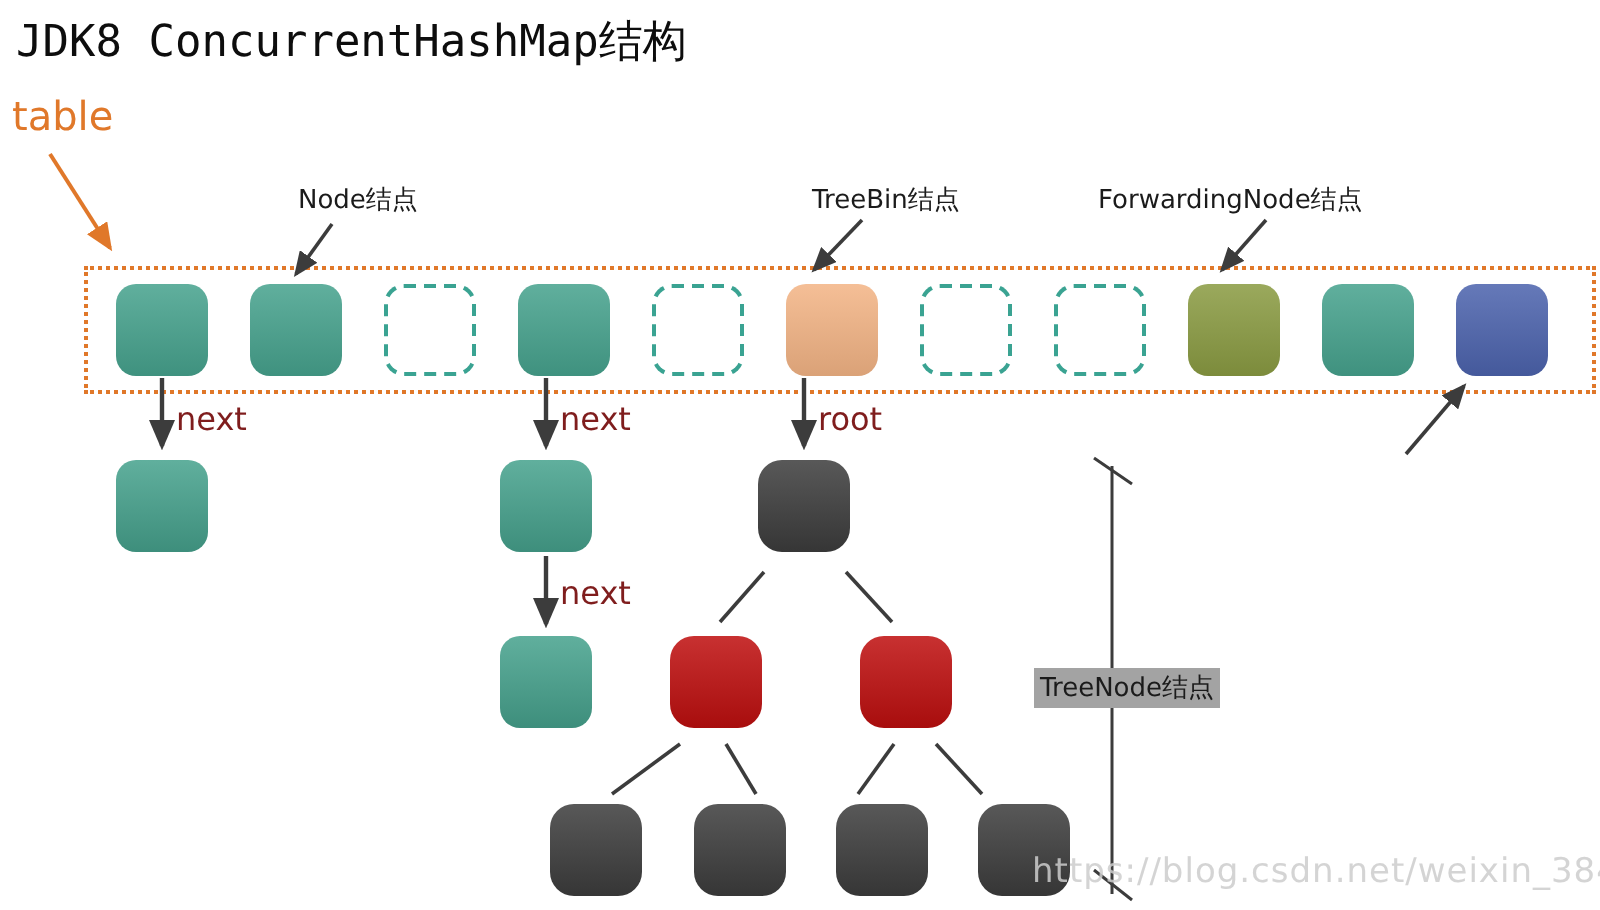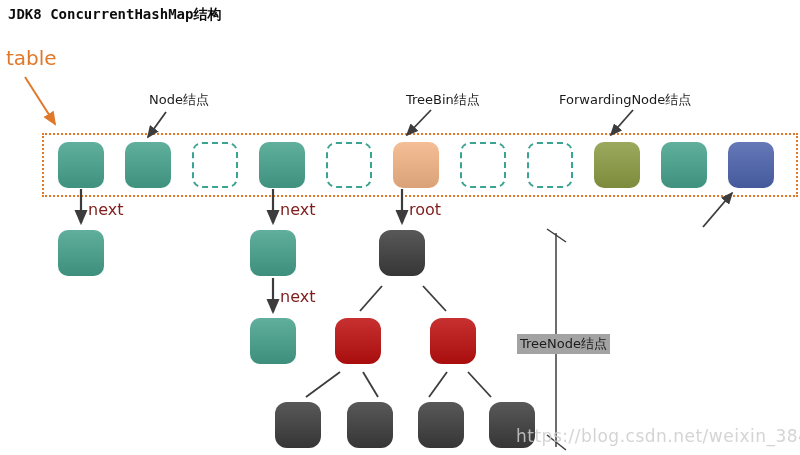--- a/index.html
+++ b/index.html
@@ -9,22 +9,22 @@
     height: 455px;
     background: #ffffff;
     overflow: hidden;
     font-family: "DejaVu Sans", sans-serif;
   }
 
   .title {
     position: absolute;
     left: 8px; top: 6px;
     font-family: "DejaVu Sans Mono", "DejaVu Sans", monospace;
-    font-weight: bold;
-    font-size: 14px;
+    font-weight: normal;
+    font-size: 22px;
     color: #0d0d0d;
     white-space: nowrap;
   }
 
   .table-label {
     position: absolute;
     left: 6px; top: 46px;
     font-size: 20px;
     color: var(--table-accent, #e0782a);
     text-align: right;
@@ -170,21 +170,21 @@
     <line x1="447" y1="372" x2="429" y2="397" stroke="#3c3c3c" stroke-width="1.8"></line>
     <line x1="468" y1="372" x2="491" y2="397" stroke="#3c3c3c" stroke-width="1.8"></line>
 
     <line x1="556" y1="233" x2="556" y2="447" stroke="#3c3c3c" stroke-width="1.5"></line>
     <line x1="547" y1="229" x2="566" y2="242" stroke="#3c3c3c" stroke-width="1.5"></line>
     <line x1="547" y1="435" x2="566" y2="450" stroke="#3c3c3c" stroke-width="1.5"></line>
   </svg>
 
   <div class="ann" style="left:149px; top:91px;">Node结点</div>
   <div class="ann" style="left:406px; top:91px;">TreeBin结点</div>
-  <div class="ann" style="left:549px; top:91px;margin-left:10px;">ForwardingNode结点</div>
+  <div class="ann" style="left:549px; top:91px;">ForwardingNode结点</div>
   <div class="treenode-label">TreeNode结点</div>
 
   <div class="edge-label" style="left:88px;  top:200px;">next</div>
   <div class="edge-label" style="left:280px; top:200px;">next</div>
   <div class="edge-label" style="left:280px; top:287px;">next</div>
   <div class="edge-label" style="left:409px; top:200px;">root</div>
 
   <div class="abs-sq teal" style="left:58px;  top:230px;"></div>
   <div class="abs-sq teal" style="left:250px; top:230px;"></div>
   <div class="abs-sq teal" style="left:250px; top:318px;"></div>

